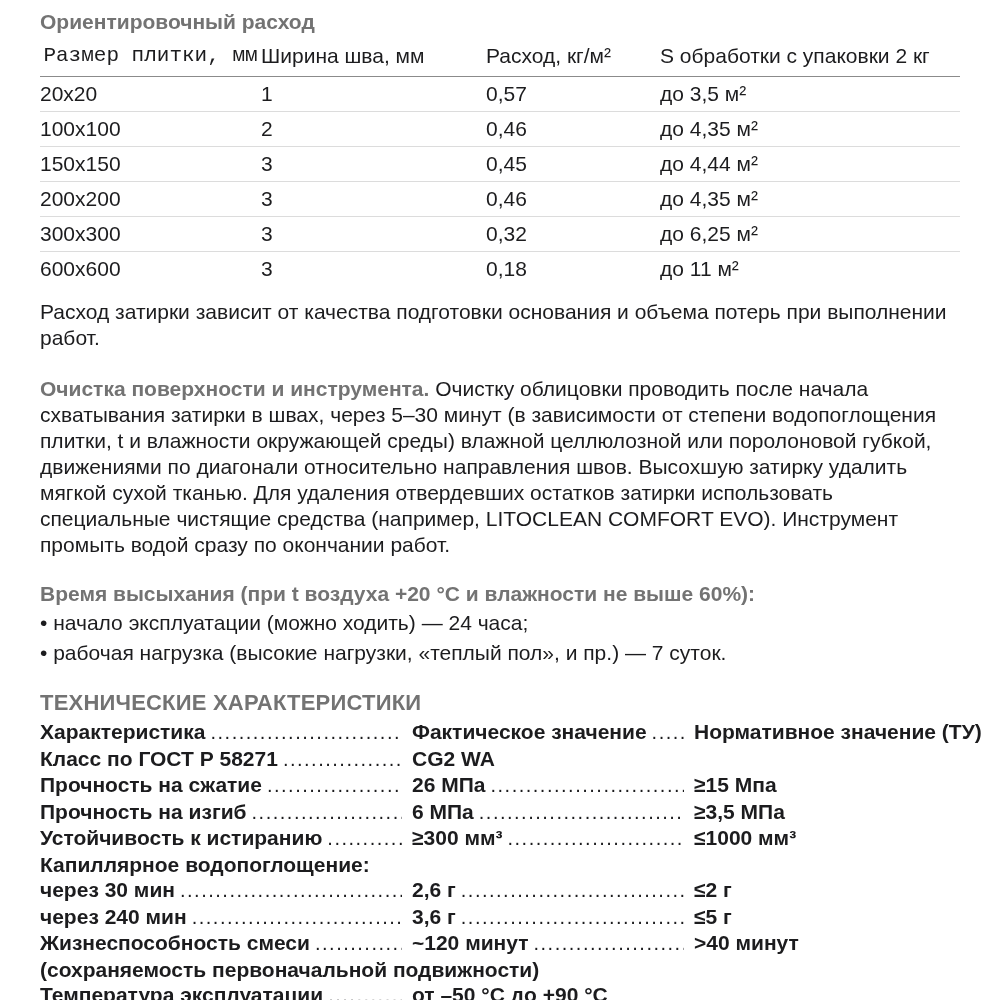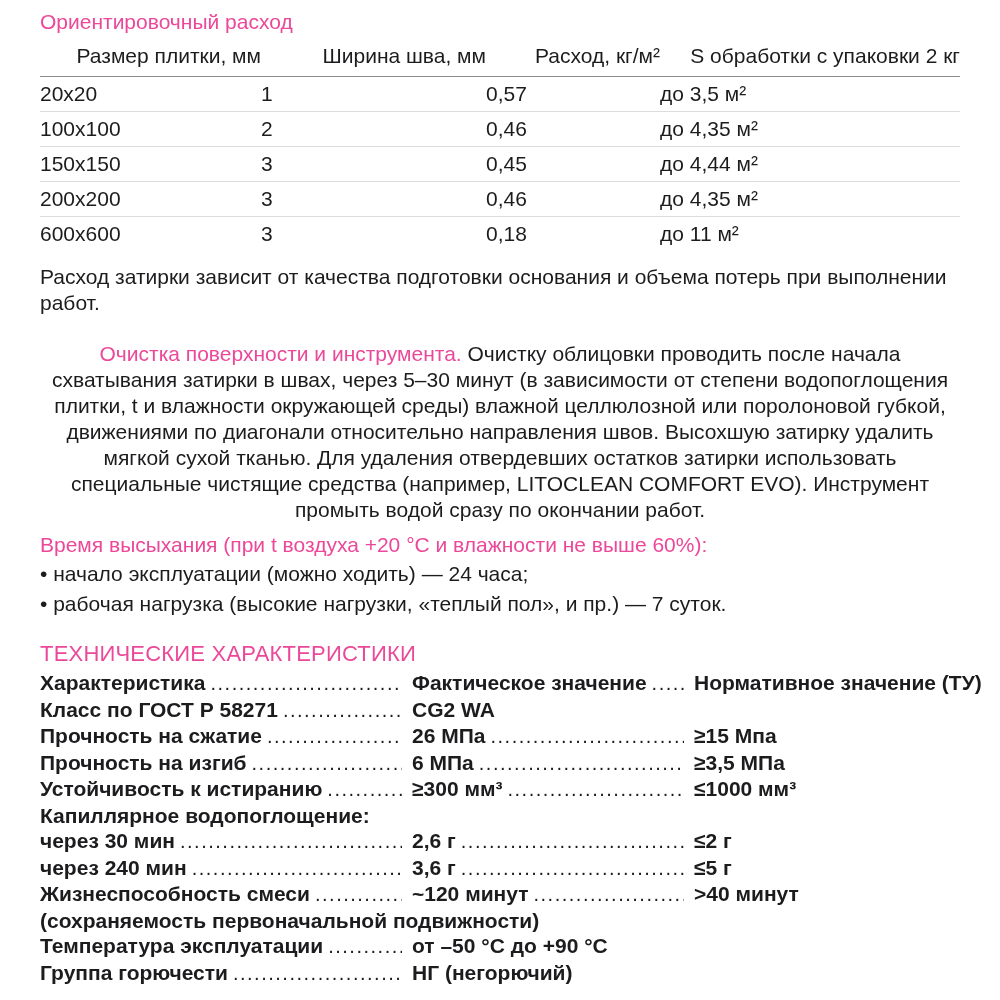--- a/index.html
+++ b/index.html
@@ -7,49 +7,49 @@
   body {
     height: 1000px;
     background: #ffffff;
     font-family: "Liberation Sans", "DejaVu Sans", sans-serif;
     font-size: 21px;
     line-height: 26px;
     color: #1c1c1e;
     padding: 8px 40px 16px 40px;
     overflow: hidden;
   }
-  .red { color: #ec4899; font-weight: normal; }
+  .red { color: #737373; font-weight: bold; }
 
   
   .section-title { font-size: 21px; line-height: 24px; margin: 2px 0 7px 0; }
   table.consumption {
     width: 100%;
     border-collapse: collapse;
     margin-bottom: 13px;
   }
   table.consumption th {
     font-weight: normal;
-    text-align: right;
+    text-align: left;
     padding: 2px 0 7px 0;
     border-bottom: 1px solid #8b8b8b;
     white-space: nowrap;
   }
-  table.consumption th:first-child { text-align: right; }
+  table.consumption th:first-child { text-align: center; font-family: Liberation Mono, monospace; }
   table.consumption td {
     text-align: left;
     padding: 4px 0 4px 0;
     height: 31px;
     border-bottom: 1px solid #dcdcdc;
     white-space: nowrap;
   }
   table.consumption tr:last-child td { border-bottom: none; }
 
   
   p.para { margin-bottom: 25px; }
-  p.tight { margin-bottom: 9px; text-align: center; }
+  p.tight { margin-bottom: 23px; }
 
   
   .drying-title { margin-bottom: 3px; }
   ul.bullets { list-style: none; margin-bottom: 24px; }
   ul.bullets li { padding-left: 0; margin-bottom: 4px; }
   ul.bullets li::before { content: "\2022\00a0"; }
 
   
   .tech-title { font-size: 22px; line-height: 26px; margin: 4px 0 3px 0; letter-spacing: 0.2px; }
   .tc { width: 100%; }
@@ -109,20 +109,26 @@
       <td>0,45</td>
       <td>до 4,44 м²</td>
     </tr>
     <tr>
       <td>200x200</td>
       <td>3</td>
       <td>0,46</td>
       <td>до 4,35 м²</td>
     </tr>
     <tr>
+      <td>300x300</td>
+      <td>3</td>
+      <td>0,32</td>
+      <td>до 6,25 м²</td>
+    </tr>
+    <tr>
       <td>600x600</td>
       <td>3</td>
       <td>0,18</td>
       <td>до 11 м²</td>
     </tr>
   </tbody>
 </table>
 
 <p class="para">Расход затирки зависит от качества подготовки основания и объема потерь при выполнении работ.</p>
 

